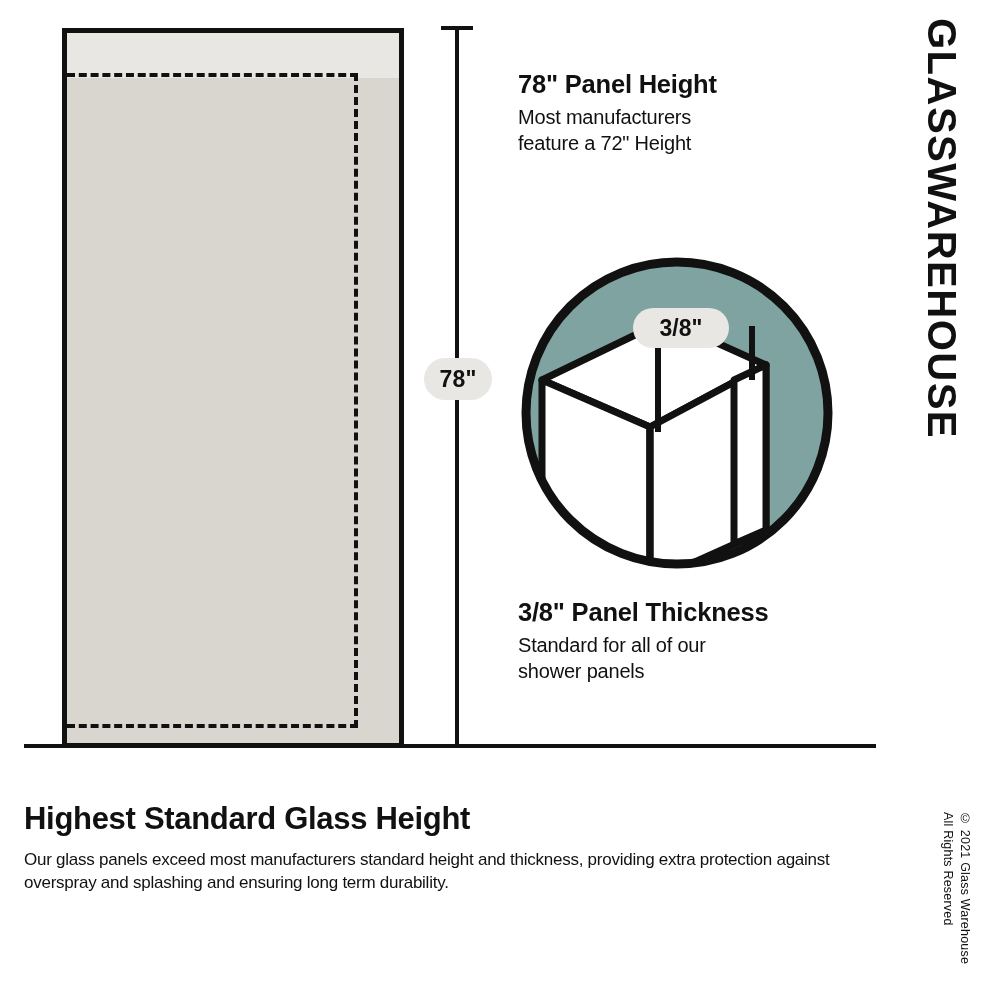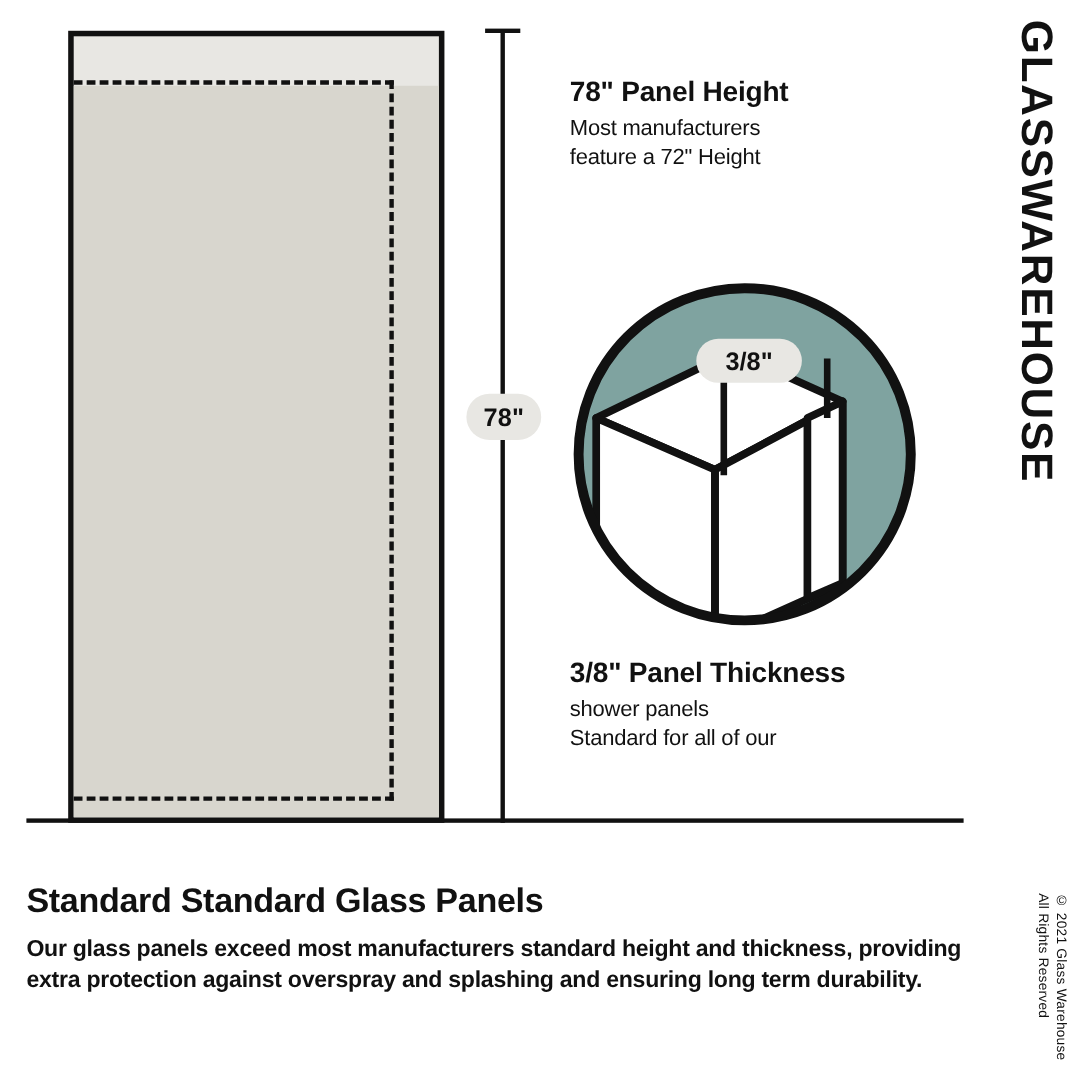--- a/index.html
+++ b/index.html
@@ -172,22 +172,22 @@
   }
   .bottom h1 {
     margin: 0 0 12px 0;
     font-size: 31px;
     font-weight: bold;
     letter-spacing: -0.3px;
     line-height: 1.2;
   }
   .bottom p {
     margin: 0;
-    font-size: 21px;
-    font-weight: 700;
+    font-size: 17px;
+    font-weight: 400;
     line-height: 1.33;
     letter-spacing: -0.25px;
   }
 </style>
 </head>
 <body>
 
 <div class="stage">
 
   <div class="panel-outline">
@@ -229,31 +229,31 @@
         <line x1="142" y1="80" x2="142" y2="180" stroke="#111111" stroke-width="6"></line>
         <line x1="236" y1="74" x2="236" y2="128" stroke="#111111" stroke-width="6"></line>
       </g>
       <circle cx="161" cy="161" r="151" fill="none" stroke="#111111" stroke-width="9"></circle>
     </svg>
     <div style="position:absolute; left:117px; top:56px; width:96px; height:40px; border-radius:20px; background:#e8e7e3; display:flex; align-items:center; justify-content:center; font-weight:bold; font-size:23px; color:#111111;">3/8"</div>
   </div>
 
   <div class="callout-bottom">
     <p class="callout-title">3/8" Panel Thickness</p>
+    <p class="callout-body">Standard for all of our</p>
     <p class="callout-body">shower panels</p>
-    <p class="callout-body">Standard for all of our</p>
   </div>
 
   <div class="brand">
     <span>GLASSWAREHOUSE</span>
   </div>
 
   <div class="copyright">
     <span>All Rights Reserved</span>
     <span>© 2021 Glass Warehouse</span>
   </div>
 
   <div class="bottom">
-    <h1>Standard Standard Glass Panels</h1>
+    <h1>Highest Standard Glass Height</h1>
     <p>Our glass panels exceed most manufacturers standard height and thickness, providing extra protection against overspray and splashing and ensuring long term durability.</p>
   </div>
 
 </div>
 
 </body></html>

